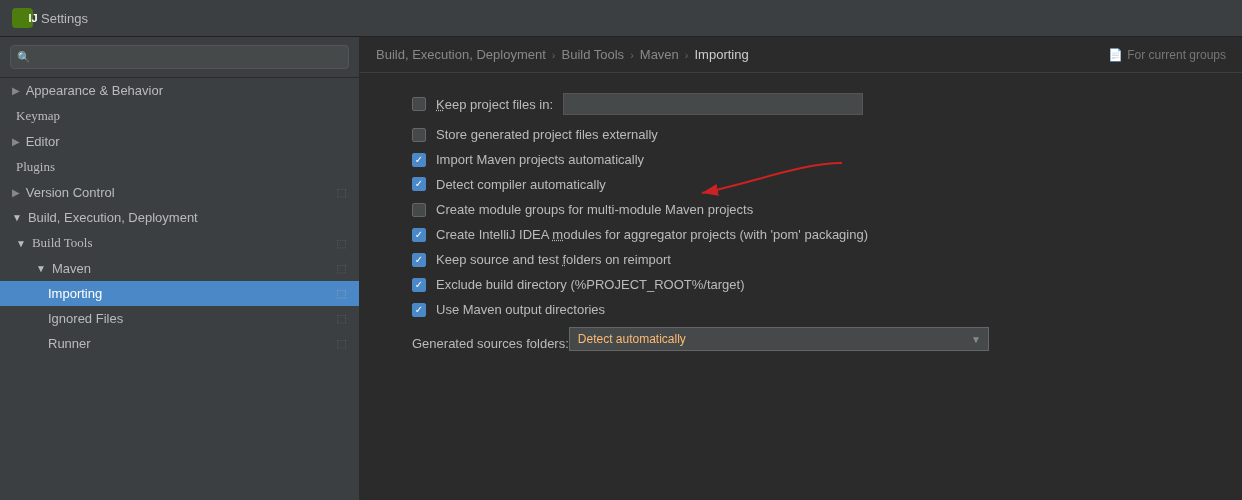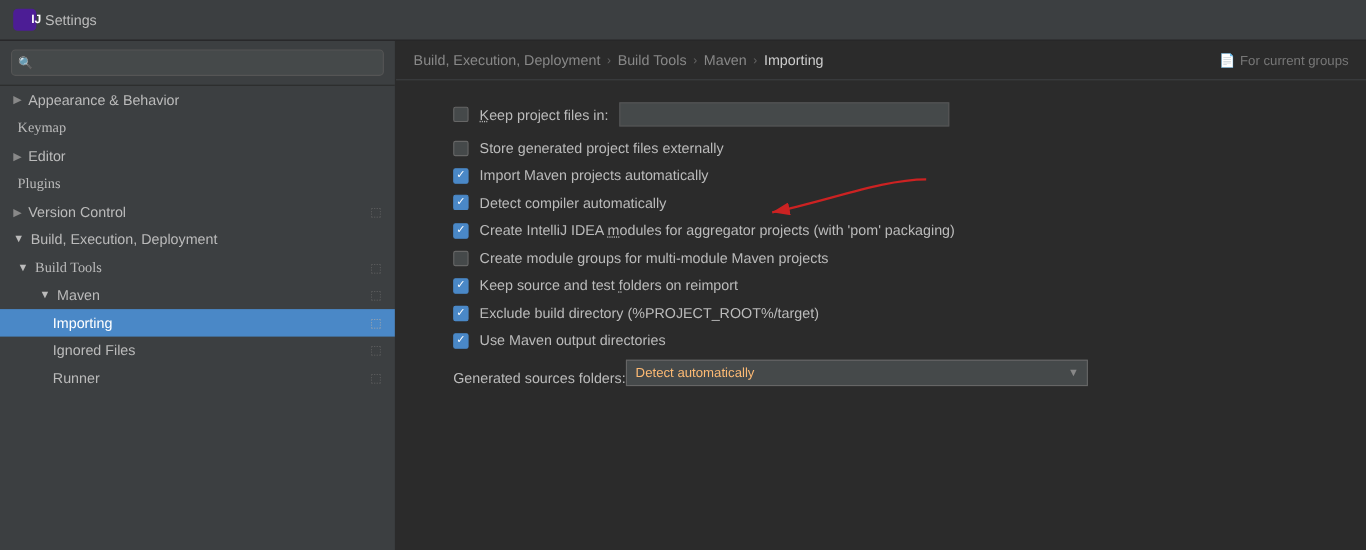--- a/index.html
+++ b/index.html
@@ -21,21 +21,21 @@
       display: flex;
       align-items: center;
       gap: 8px;
       border-bottom: 1px solid #222;
       min-height: 36px;
     }
 
     .title-bar-icon {
       width: 20px;
       height: 20px;
-      background: #4c1d95;
+      background: #4d7c0f;
       border-radius: 4px;
       display: flex;
       align-items: center;
       justify-content: center;
       color: white;
       font-weight: bold;
       font-size: 11px;
       flex-shrink: 0;
       padding-left: 21px;
     }
@@ -403,27 +403,27 @@
           <defs>
             <marker id="arrowhead" markerWidth="8" markerHeight="6" refX="8" refY="3" orient="auto">
               <polygon points="0 0, 8 3, 0 6" fill="#cc2222"></polygon>
             </marker>
           </defs>
           <path d="M 170,8 C 130,8 80,28 30,38" stroke="#cc2222" stroke-width="2" fill="none" marker-end="url(#arrowhead)"></path>
         </svg>
       </div>
 
       <div class="setting-row">
-        <div class="checkbox checked"></div>
-        <span class="checkbox-label">Create IntelliJ IDEA <u>m</u>odules for aggregator projects (with 'pom' packaging)</span>
-      </div>
-
-      <div class="setting-row">
         <div class="checkbox"></div>
         <span class="checkbox-label">Create module groups for multi-module Maven projects</span>
+      </div>
+
+      <div class="setting-row">
+        <div class="checkbox checked"></div>
+        <span class="checkbox-label">Create IntelliJ IDEA <u>m</u>odules for aggregator projects (with 'pom' packaging)</span>
       </div>
 
       <div class="setting-row">
         <div class="checkbox checked"></div>
         <span class="checkbox-label">Keep source and test <u>f</u>olders on reimport</span>
       </div>
 
       <div class="setting-row">
         <div class="checkbox checked"></div>
         <span class="checkbox-label">Exclude build directory (%PROJECT_ROOT%/target)</span>

